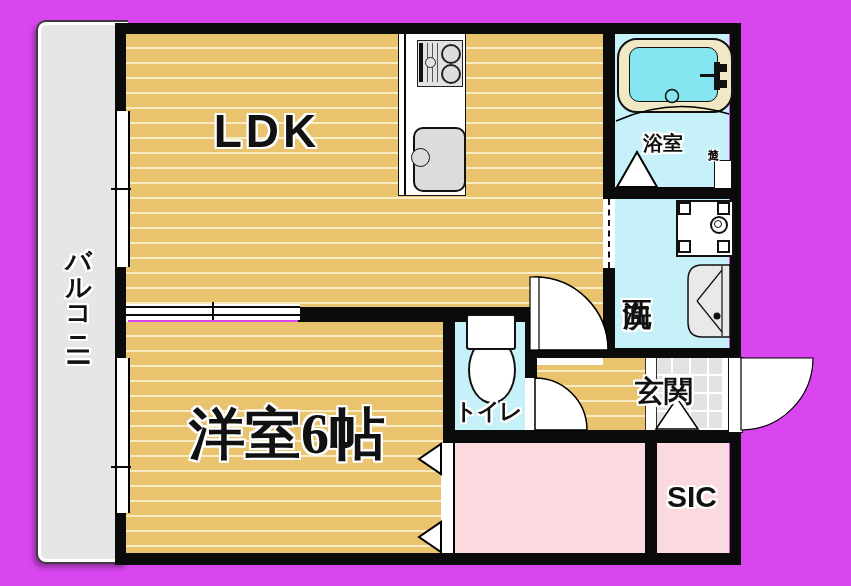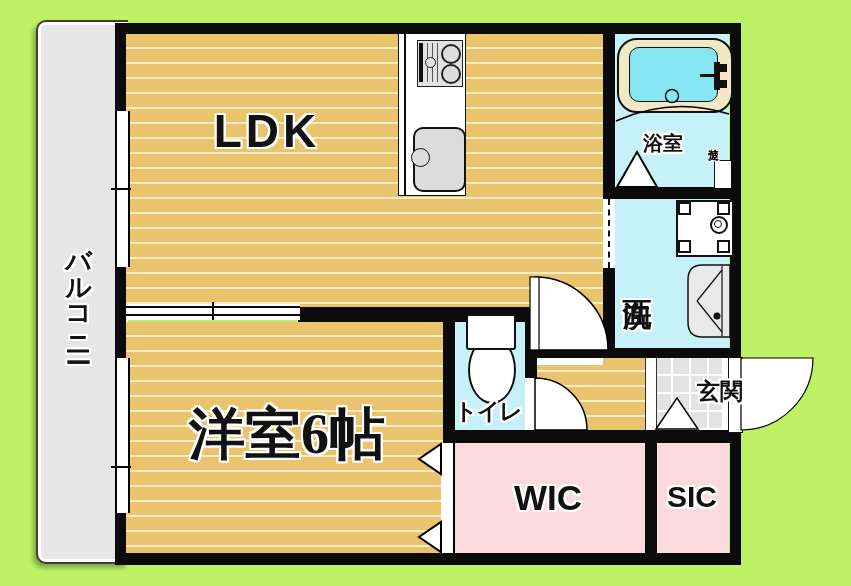--- a/index.html
+++ b/index.html
@@ -1,16 +1,16 @@
 <!DOCTYPE html>
 <html><head>
 <meta charset="utf-8">
 <style>
   html,body{margin:0;padding:0;background:#fff;}
-  #plan{position:relative;width:851px;height:586px;background:#bef264;overflow:hidden;
+  #plan{position:relative;width:851px;height:586px;background:#d946ef;overflow:hidden;
         font-family:"Liberation Sans","DejaVu Sans",sans-serif;}
   .abs{position:absolute;}
   .wall{position:absolute;background:#0b0b0b;}
   .floor-tan{position:absolute;background:repeating-linear-gradient(to bottom,#EAC36F 0 13px,#F8ECC4 13px 15px);}
   .floor-cyan{position:absolute;background:#C6F1F9;}
   .floor-pink{position:absolute;background:#FBDADF;}
   .tile{position:absolute;background-color:#E3E3E3;
         background-image:repeating-linear-gradient(to right,transparent 0 16px,#fff 16px 18px),
                          repeating-linear-gradient(to bottom,transparent 0 16px,#fff 16px 18px);}
   .white{position:absolute;background:#fff;}
@@ -130,18 +130,17 @@
     </g>
     <circle cx="672" cy="96" r="6.5" fill="#85E6F1" stroke="#111" stroke-width="1.5"></circle>
   </svg>
 
   <div class="lbl" style="left:267px;top:131px;font-size:46px;letter-spacing:4px;">LDK</div>
   <div class="lbl vert" style="left:79px;top:290px;font-size:26px;">バルコニー</div>
   <div class="lbl" style="left:663px;top:143px;font-size:20px;">浴室</div>
   <div class="lbl vert" style="left:713px;top:140px;font-size:11px;text-shadow:-1px -1px 0 #fff,1px -1px 0 #fff,-1px 1px 0 #fff,1px 1px 0 #fff;">追焚</div>
   <div class="lbl vert" style="left:637px;top:277px;font-size:29px;">洗面</div>
   <div class="lbl" style="left:488px;top:411px;font-size:23px;letter-spacing:-1px;">トイレ</div>
-  <div class="lbl" style="left:720px;top:391px;font-size:23px;">玄関</div>
+  <div class="lbl" style="left:664px;top:391px;font-size:29px;">玄関</div>
   <div class="lbl" style="left:287px;top:434px;font-size:56px;font-family:Liberation Serif, serif;">洋室6帖</div>
-  <div class="lbl" style="left:548px;top:497px;font-size:35px;">WIC</div>
   <div class="lbl" style="left:692px;top:497px;font-size:30px;">SIC</div>
 
 </div>
 
 </body></html>

